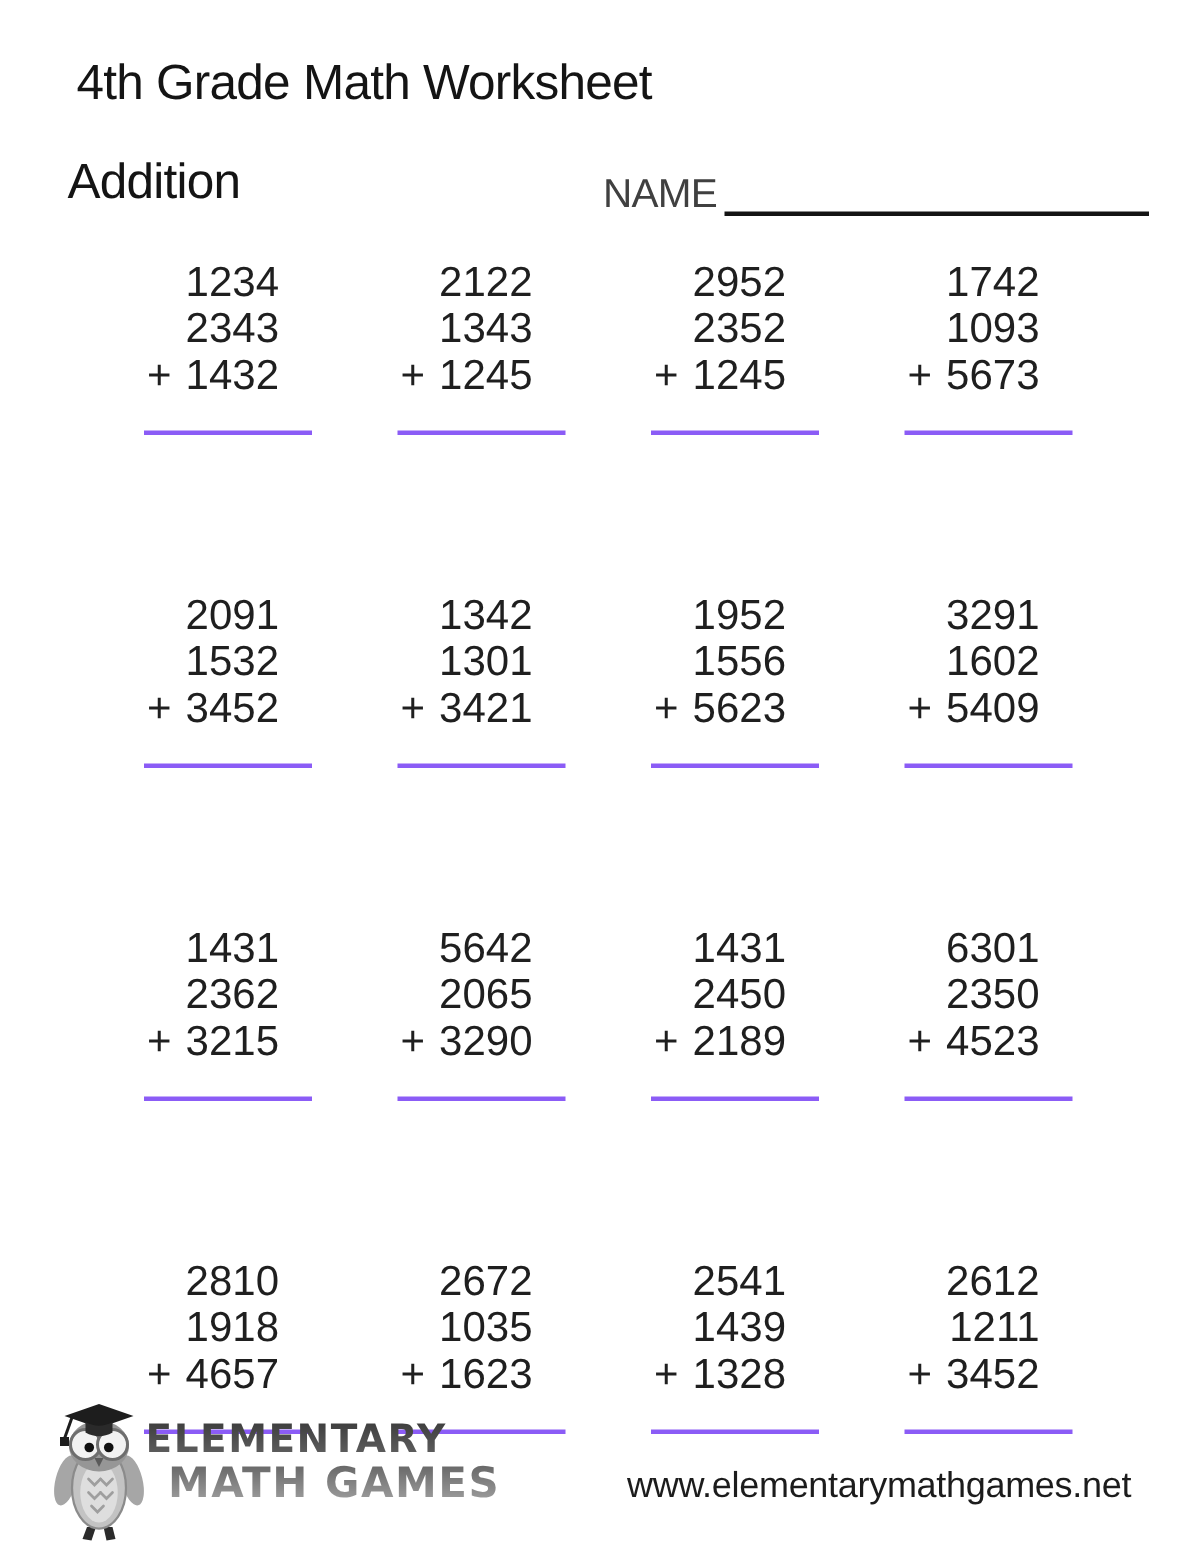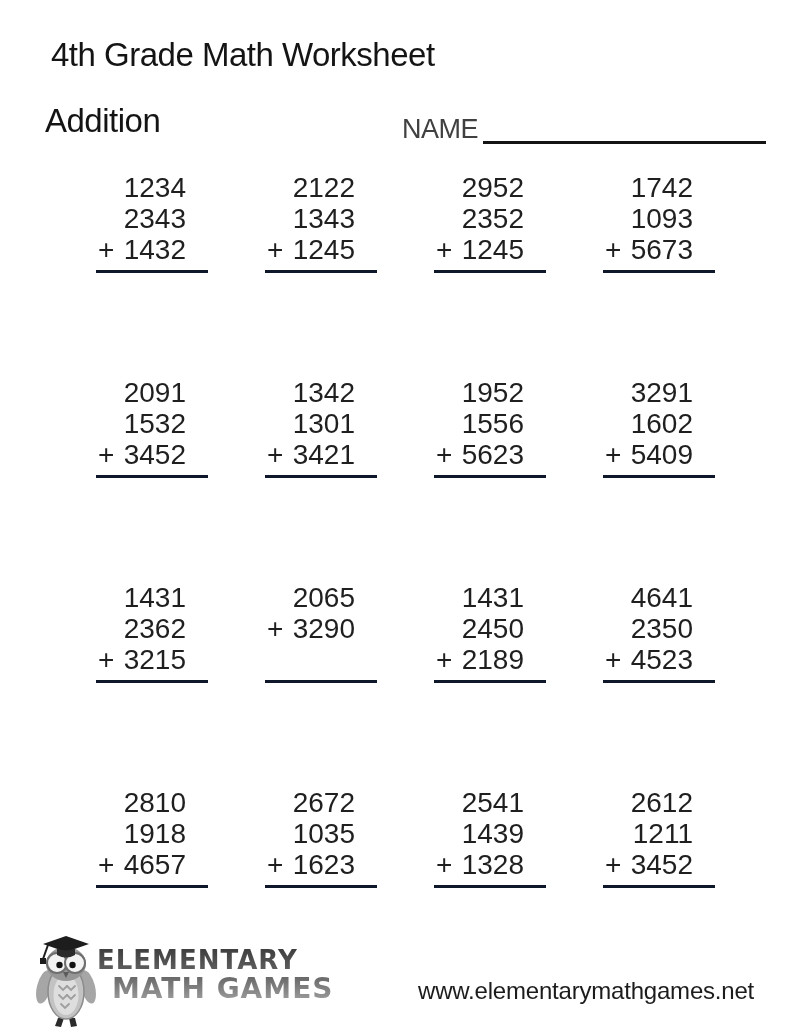--- a/index.html
+++ b/index.html
@@ -39,22 +39,22 @@
   
   .problems {
     position:absolute; left:96px; top:172px;
     display:grid;
     grid-template-columns:repeat(4,112px);
     column-gap:57px;
     row-gap:104px;
   }
   .problem {
     width:112px;
-    border-bottom:3px solid #0f172a;
-    padding-bottom:5px;
+    border-bottom:3px solid #8b5cf6;
+    padding-bottom:22px;
     font-size:28px; line-height:31px; color:#1f1f1f;
   }
   .p-line { text-align:right; padding-right:22px; }
   .p-last {
     display:flex; justify-content:space-between; align-items:baseline;
     padding-right:22px; padding-left:2px;
   }
 
   
   .owl {
@@ -174,38 +174,39 @@
     <div class="problem">
       <div class="p-line">1431</div>
       <div class="p-line">2362</div>
       <div class="p-last">
           <span>+</span>
           <span>3215</span>
         </div>
     </div>
 
     <div class="problem">
+      <div class="p-line">5642</div>
       <div class="p-line">2065</div>
       <div class="p-last">
           <span>+</span>
           <span>3290</span>
         </div>
     </div>
 
     <div class="problem">
       <div class="p-line">1431</div>
       <div class="p-line">2450</div>
       <div class="p-last">
           <span>+</span>
           <span>2189</span>
         </div>
     </div>
 
     <div class="problem">
-      <div class="p-line">4641</div>
+      <div class="p-line">6301</div>
       <div class="p-line">2350</div>
       <div class="p-last">
           <span>+</span>
           <span>4523</span>
         </div>
     </div>
 
     <div class="problem">
       <div class="p-line">2810</div>
       <div class="p-line">1918</div>

